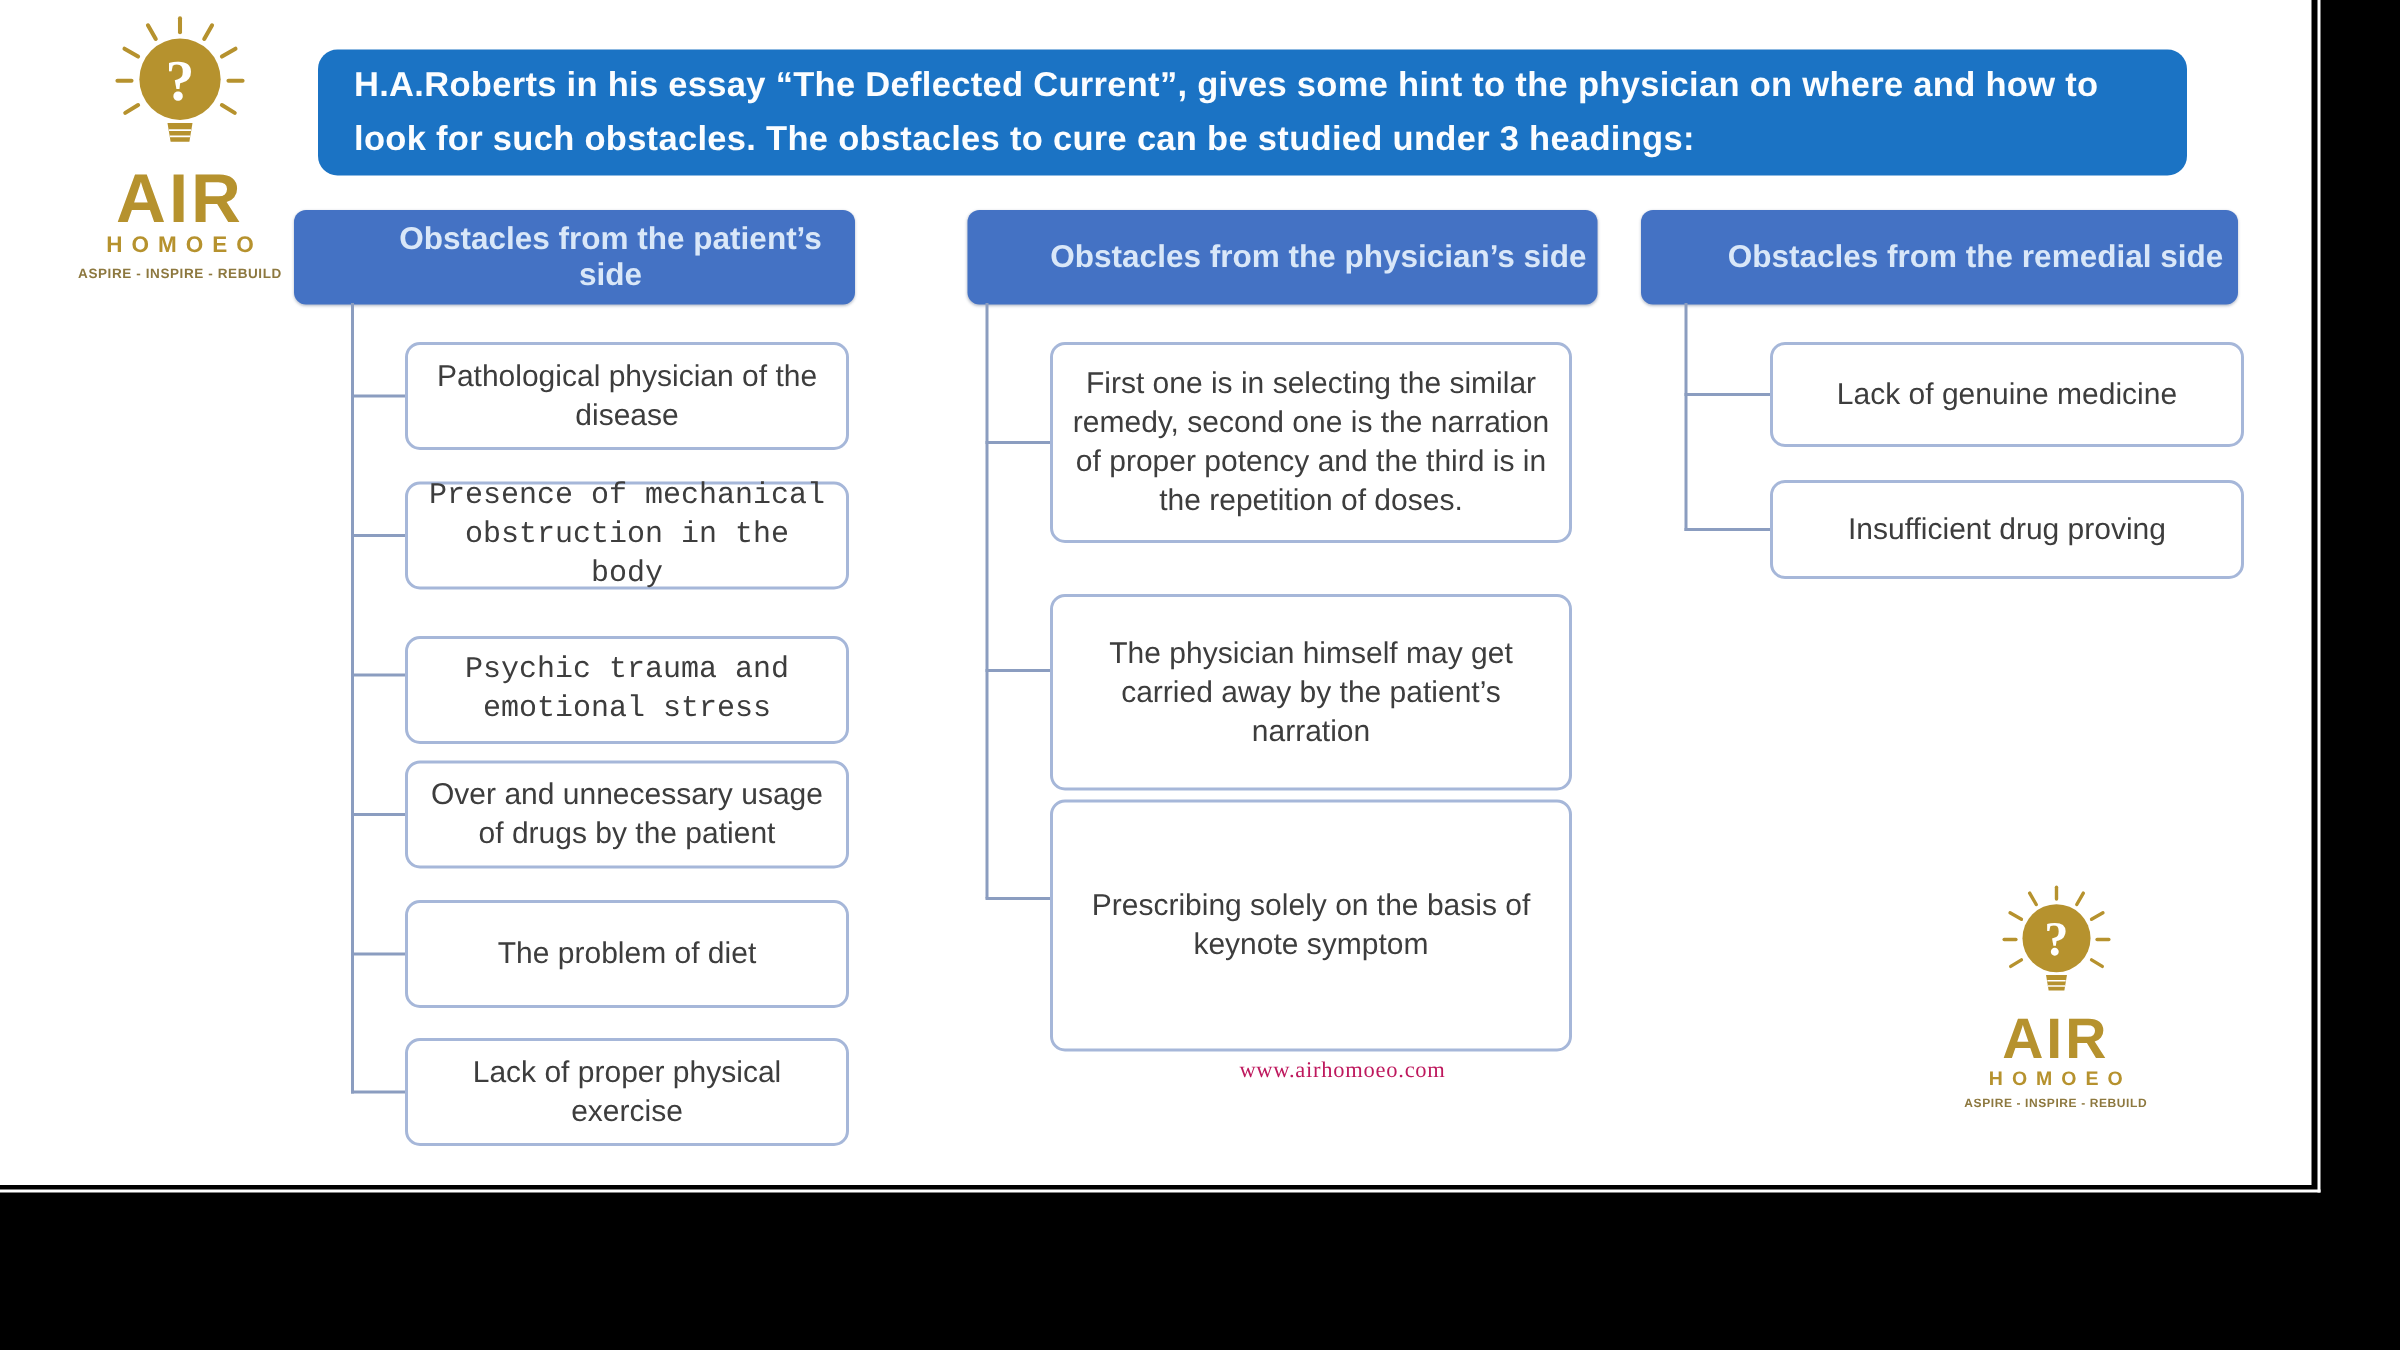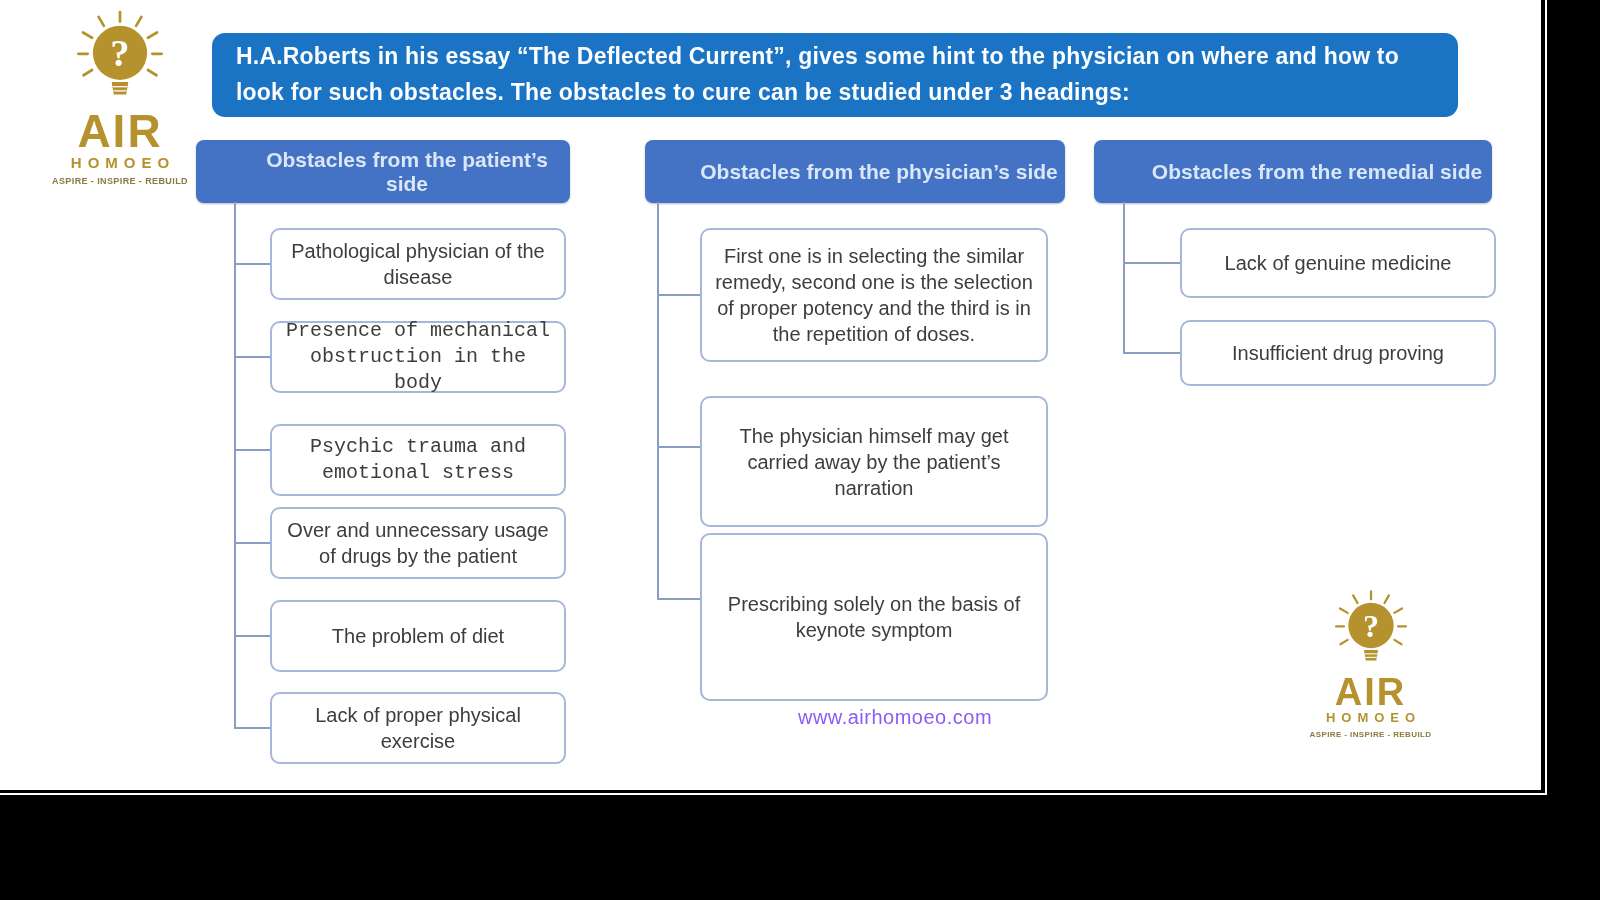--- a/index.html
+++ b/index.html
@@ -51,21 +51,21 @@
   .s1c{left:234px;top:449px;width:36px;} .s1d{left:234px;top:542px;width:36px;}
   .s1e{left:234px;top:635px;width:36px;} .s1f{left:234px;top:727px;width:36px;}
   .v2{left:657px;top:202px;height:397px;}
   .s2a{left:657px;top:294px;width:43px;} .s2b{left:657px;top:446px;width:43px;}
   .s2c{left:657px;top:598px;width:43px;}
   .v3{left:1123px;top:202px;height:152px;}
   .s3a{left:1123px;top:262px;width:57px;} .s3b{left:1123px;top:352px;width:57px;}
 
   
   .footer-url{position:absolute;left:770px;top:706px;width:250px;text-align:center;
-              color:#8b5cf6;font-size:20px;letter-spacing:0.5px;}
+              color:#be185d;font-size:15px;letter-spacing:0.5px;font-family:Liberation Serif, serif;}
 
   
   .logo{position:absolute;text-align:center;color:#b6922e;}
   .logo .brand{font-weight:800;letter-spacing:2px;line-height:0.95;}
   .logo .brand-sub{font-weight:700;letter-spacing:6px;margin-top:0;text-indent:6px;}
   .logo .brand-tag{font-weight:700;color:#8d783f;margin-top:5px;letter-spacing:0.4px;}
   .logo-tl{left:30px;top:8px;width:180px;}
   .logo-tl svg{width:106px;height:98px;}
   .logo-tl .brand{font-size:46px;}
   .logo-tl .brand-sub{font-size:15px;}
@@ -131,21 +131,21 @@
     <div class="stub s3a"></div>
     <div class="stub s3b"></div>
 
     <div class="node c1 b1">Pathological physician of the disease</div>
     <div class="node c1 b2">Presence of mechanical obstruction in the body</div>
     <div class="node c1 b3">Psychic trauma and emotional stress</div>
     <div class="node c1 b4">Over and unnecessary usage of drugs by the patient</div>
     <div class="node c1 b5">The problem of diet</div>
     <div class="node c1 b6">Lack of proper physical exercise</div>
 
-    <div class="node c2 b1">First one is in selecting the similar remedy, second one is the selection of proper potency and the third is in the repetition of doses.</div>
+    <div class="node c2 b1">First one is in selecting the similar remedy, second one is the narration of proper potency and the third is in the repetition of doses.</div>
     <div class="node c2 b2">The physician himself may get carried away by the patient’s narration</div>
     <div class="node c2 b3">Prescribing solely on the basis of keynote symptom</div>
 
     <div class="node c3 b1">Lack of genuine medicine</div>
     <div class="node c3 b2">Insufficient drug proving</div>
 
     <div class="footer-url">www.airhomoeo.com</div>
 
     <div class="logo logo-br">
       <svg viewBox="0 0 100 94" aria-hidden="true">

